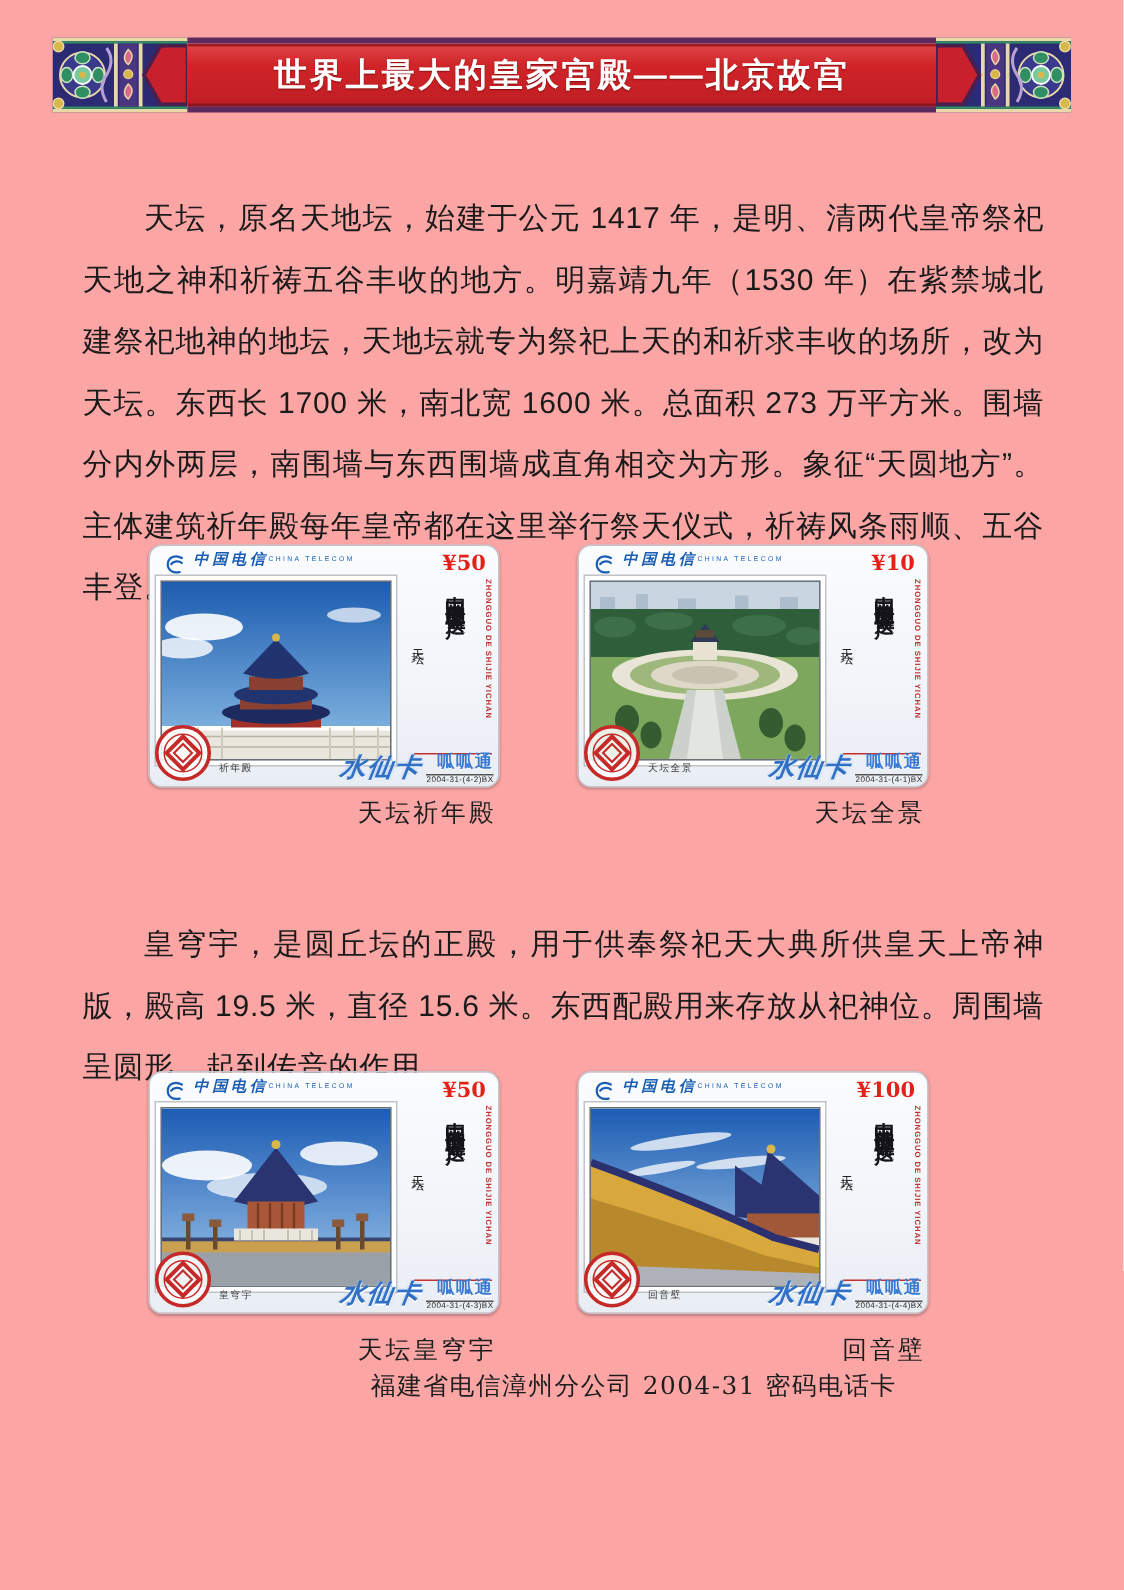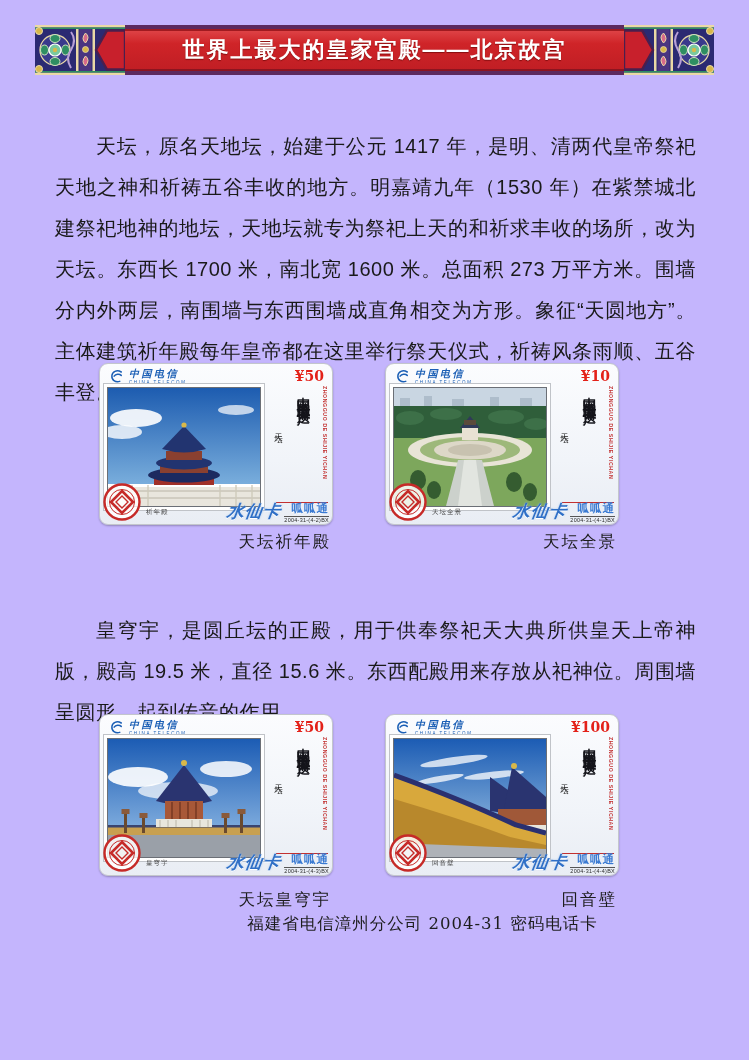--- a/index.html
+++ b/index.html
@@ -1,16 +1,16 @@
 <!DOCTYPE html>
 <html><head>
 <meta charset="utf-8">
 <style>
   html,body{margin:0;padding:0;background:#ffffff;}
-  .page{position:relative;width:749px;height:1060px;background:#c4b5fd;overflow:hidden;
+  .page{position:relative;width:749px;height:1060px;background:#fca5a5;overflow:hidden;
         font-family:"Liberation Sans",sans-serif;color:#1a1a1a;text-decoration:underline;}
 
   
   .header{position:absolute;left:35px;top:25px;width:679px;height:50px;display:flex;}
   .ornament{width:90px;height:50px;flex:0 0 auto;}
   .ornament svg{display:block;width:100%;height:100%;}
   .ornament.right{transform:scaleX(-1);}
   .banner{flex:1 1 auto;height:42px;margin-top:0;border-top:4px solid #5c2a5e;border-bottom:4px solid #5c2a5e;
           background:linear-gradient(180deg,#e0474a 0%,#cf2428 35%,#c01e24 100%);
           box-shadow:inset 0 2px 0 #a01a20, inset 0 -2px 0 #8c1520;
@@ -28,21 +28,21 @@
   .card{position:absolute;width:232px;height:160px;border-radius:9px;
         background:linear-gradient(180deg,#fbfcfe 0%,#f1f4f9 60%,#e9edf4 100%);
         border:1px solid #c3c6cc;box-shadow:0 1px 2px rgba(0,0,0,.25);}
   .card.c1{left:99px;top:363px;}
   .card.c2{left:385px;top:363px;}
   .card.c3{left:99px;top:714px;}
   .card.c4{left:385px;top:714px;}
 
   .ct-logo{position:absolute;left:9px;top:5px;display:flex;align-items:flex-start;gap:3px;}
   .ct-swoosh{width:17px;height:15px;}
-  .ct-text{display:flex;flex-direction:column;line-height:1;}
+  .ct-text{display:flex;flex-direction:row;line-height:1;}
   .ct-cn{font-size:10px;font-weight:700;color:#1b5fb5;letter-spacing:2.5px;font-style:italic;}
   .ct-en{font-size:4.5px;color:#1b5fb5;letter-spacing:1.6px;margin-top:1.5px;}
 
   .card-value{position:absolute;right:8px;top:4px;color:#e32119;font-weight:700;font-size:14px;
               font-family:"DejaVu Serif",serif;}
 
   .card-photo{position:absolute;left:7px;top:23px;width:152px;height:118px;
               border:1px solid #6b6f76;box-shadow:0 0 0 3px #ffffff,0 0 0 4px #c0c3c8;
               background:#cfe0ee;overflow:hidden;}
   .card-photo svg{display:block;width:100%;height:100%;}

